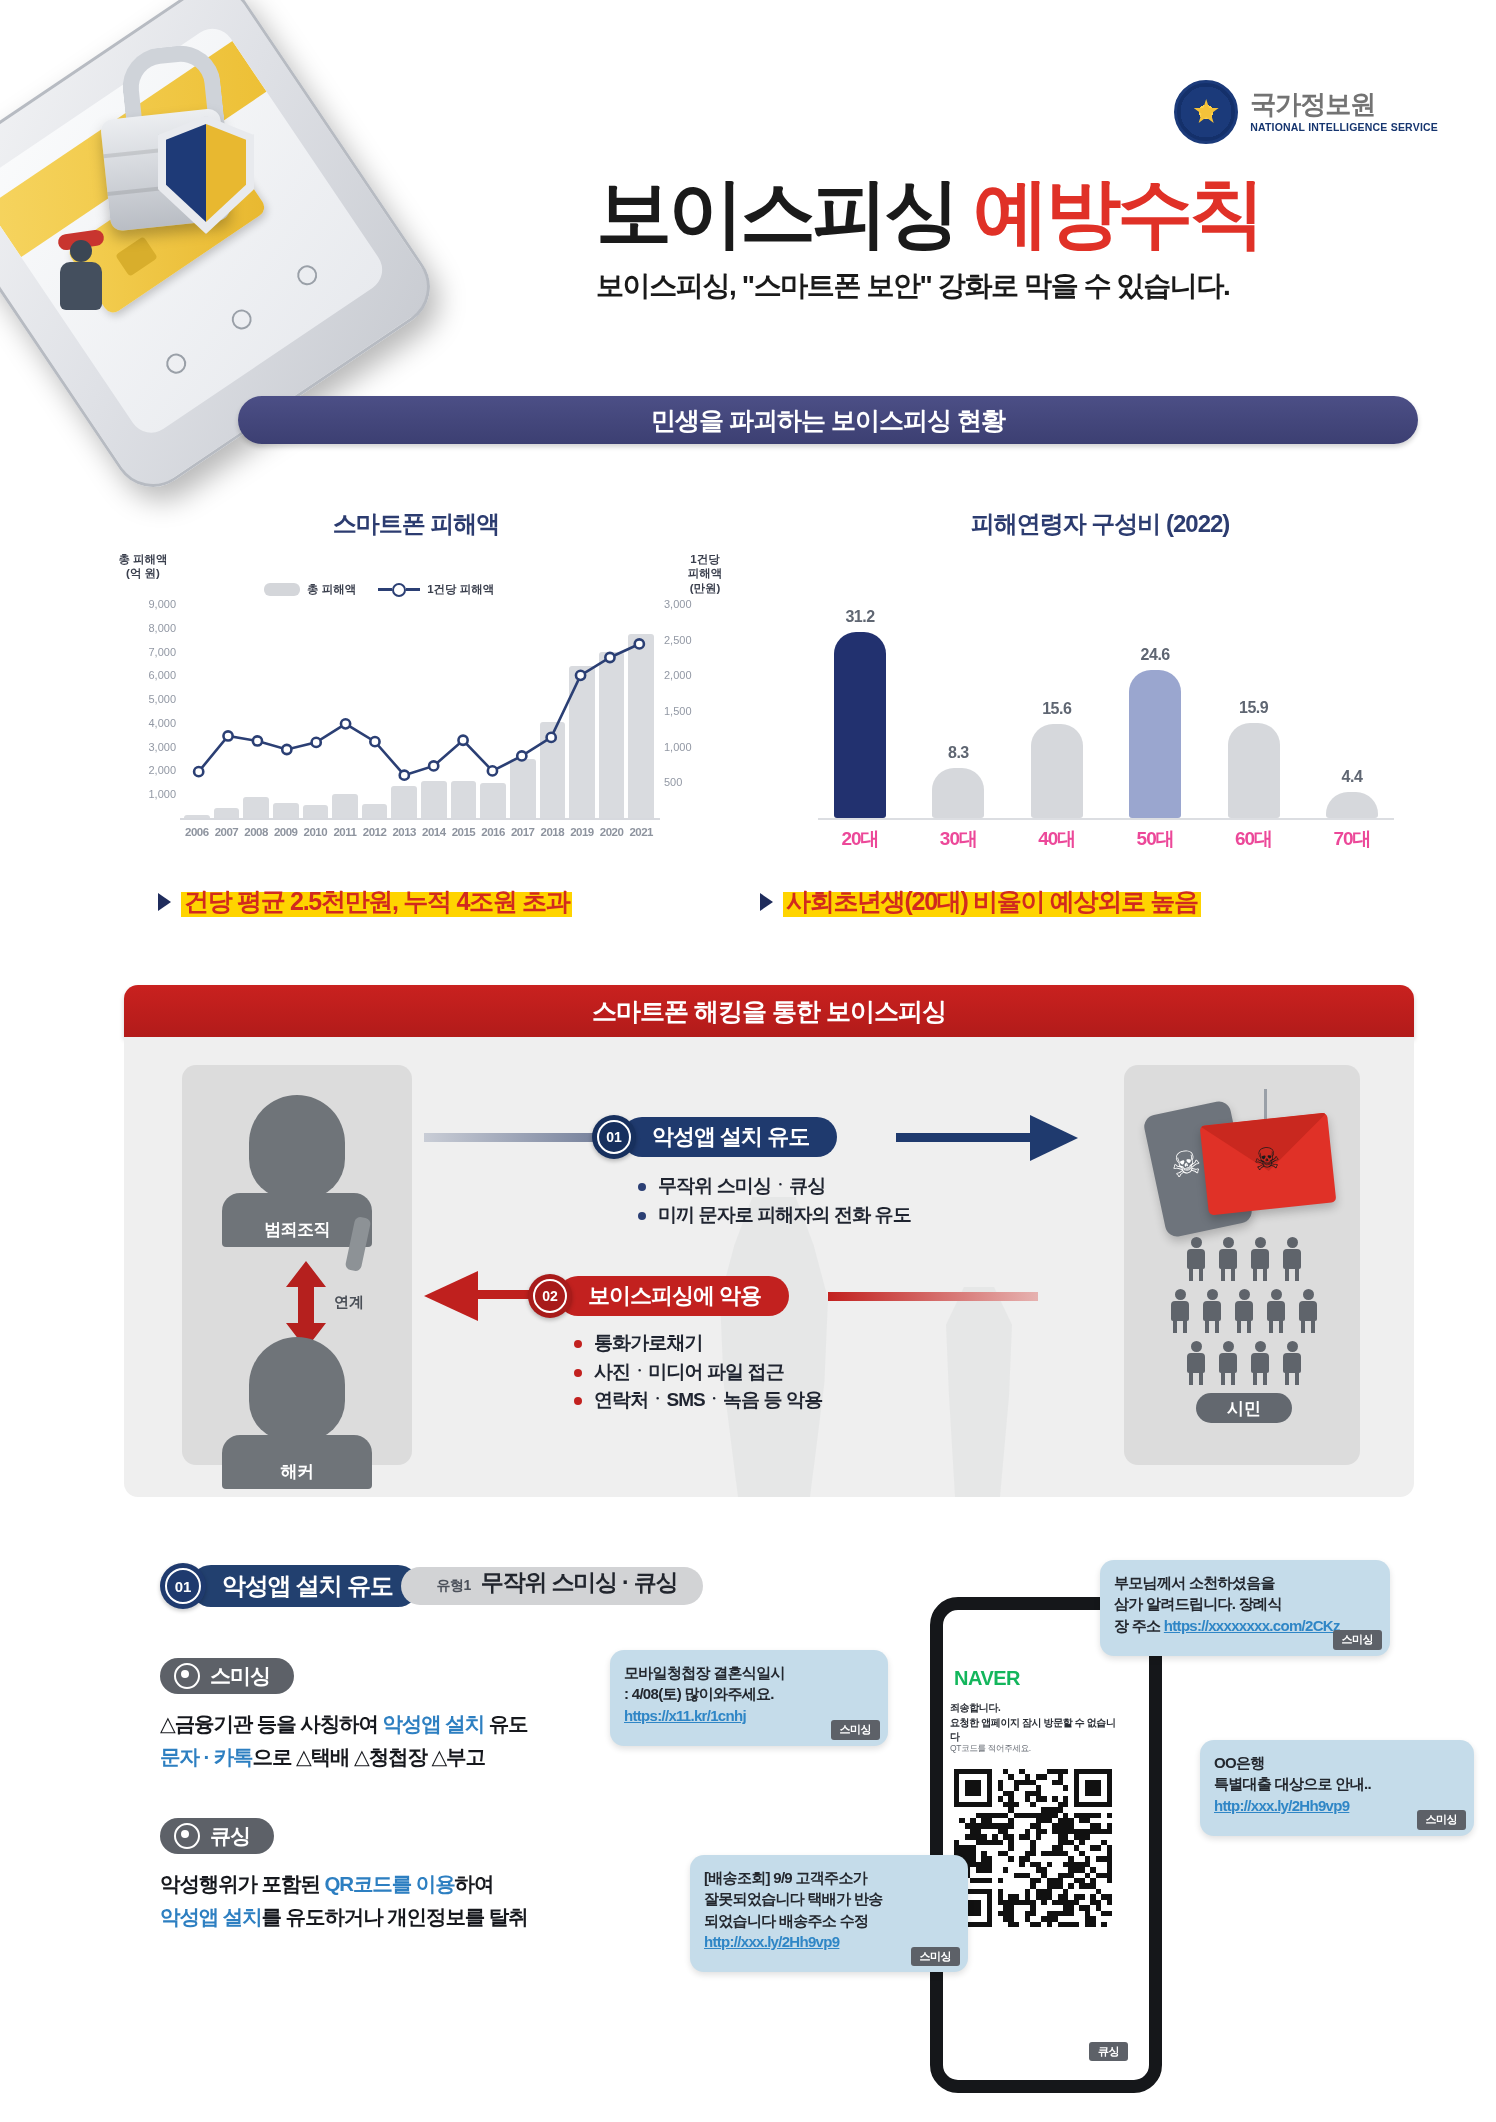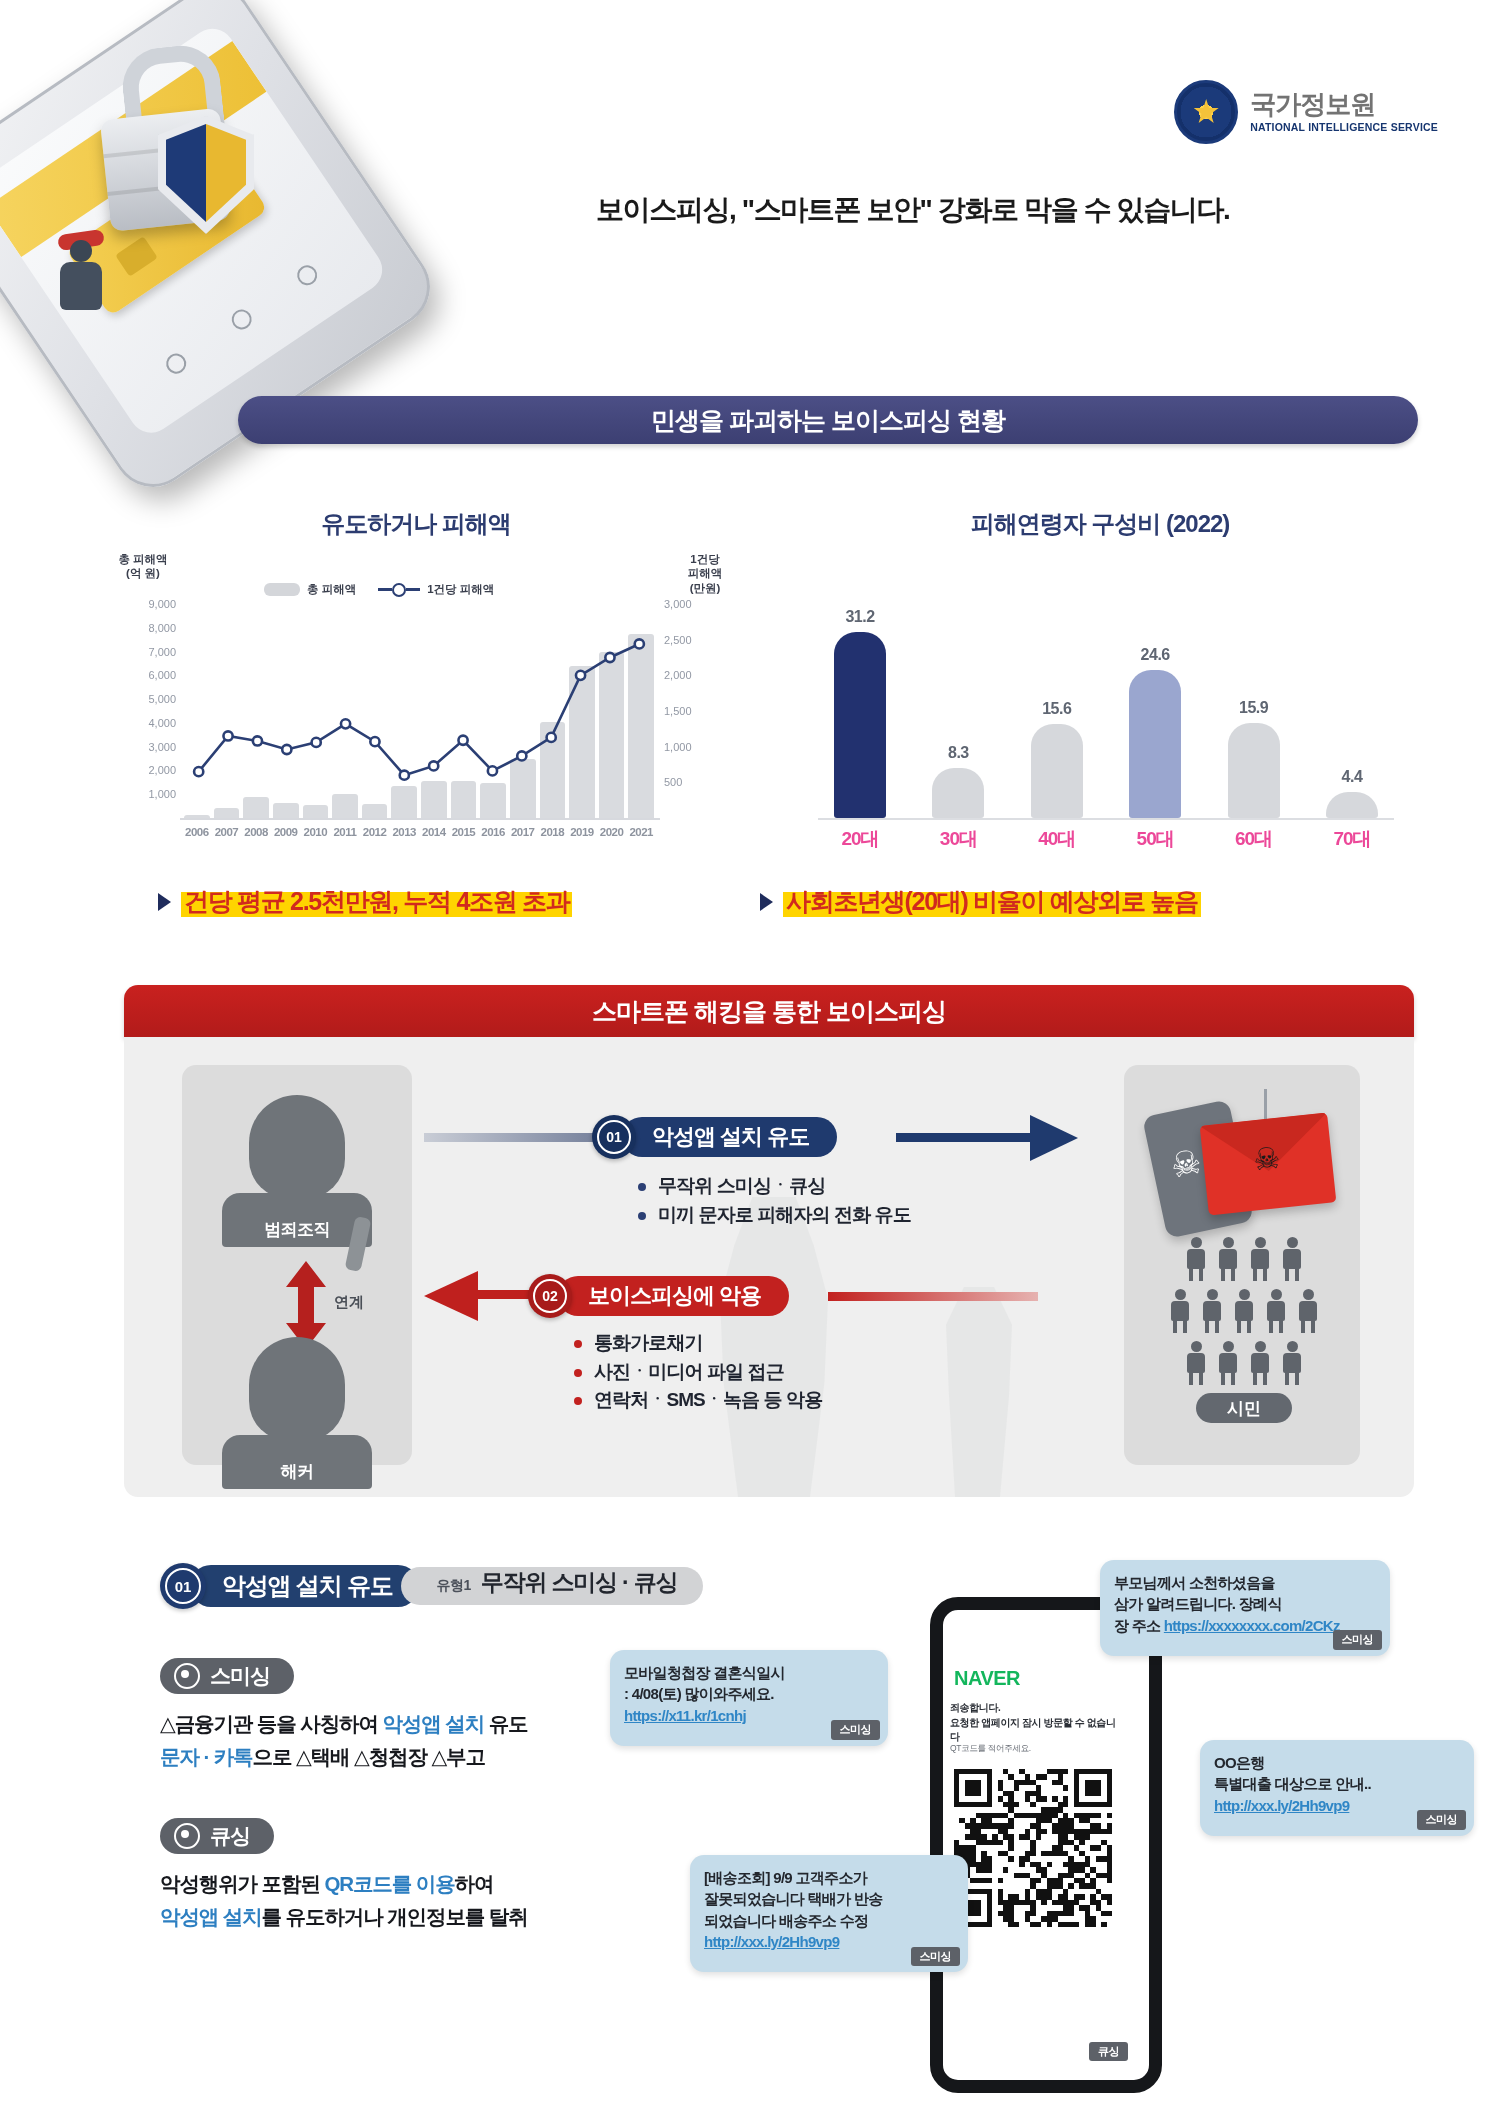--- a/index.html
+++ b/index.html
@@ -310,30 +310,34 @@
 
     <div class="nis-logo">
       <div class="nis-seal"></div>
       <div class="nis-text">
         <div class="nis-ko">국가정보원</div>
         <div class="nis-en">NATIONAL INTELLIGENCE SERVICE</div>
       </div>
     </div>
 
     <div class="title-wrap">
+      <h1 class="main-title">
+        <span class="t-dark">보이스피싱</span>
+        <span class="t-red">예방수칙</span>
+      </h1>
       <div class="subtitle">보이스피싱, "스마트폰 보안" 강화로 막을 수 있습니다.</div>
     </div>
   </div>
 
   <div class="banner banner-navy">민생을 파괴하는 보이스피싱 현황</div>
 
   <div class="chart-area">
 
     <div class="chart-left">
-      <div class="chart-title">유도하거나 피해액</div>
+      <div class="chart-title">스마트폰 피해액</div>
       <div class="axis-cap cap-l">총 피해액<br>(억 원)</div>
       <div class="axis-cap cap-r">1건당<br>피해액<br>(만원)</div>
 
       <div class="legend">
         <span><i class="sw"></i><span>총 피해액</span></span>
         <span style="display:inline-flex;align-items:center;">
           <span class="ln">
               <i></i>
               <b></b>
               <i></i>

